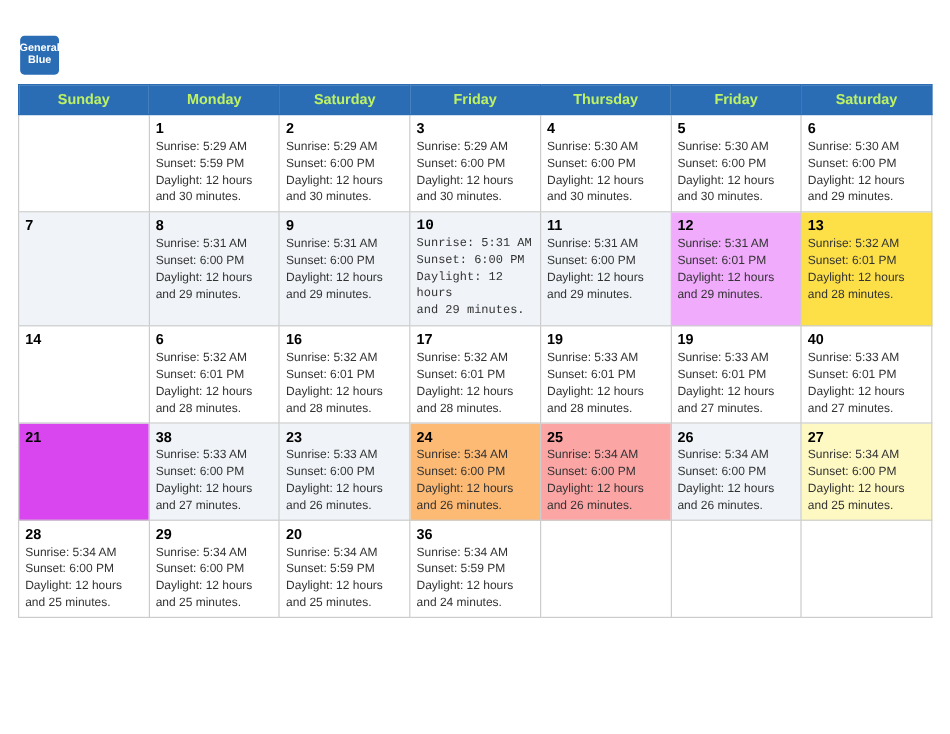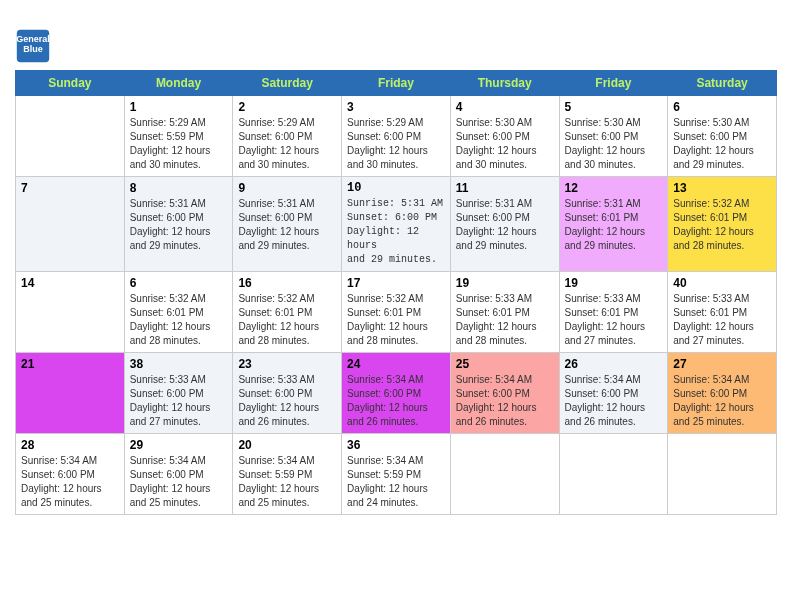--- a/index.html
+++ b/index.html
@@ -257,42 +257,42 @@
 Daylight: 12 hours
 and 27 minutes.</div>
         </td>
         <td style="background: rgb(240, 244, 248);">
           <span class="day-number">23</span>
           <div class="day-info" style="white-space: pre-line;">Sunrise: 5:33 AM
 Sunset: 6:00 PM
 Daylight: 12 hours
 and 26 minutes.</div>
         </td>
-        <td style="background: #d946ef;">
+        <td style="background: #fdba74;">
           <span class="day-number">24</span>
           <div class="day-info" style="white-space: pre-line;">Sunrise: 5:34 AM
 Sunset: 6:00 PM
 Daylight: 12 hours
 and 26 minutes.</div>
         </td>
         <td style="background: #fca5a5;">
           <span class="day-number">25</span>
           <div class="day-info" style="white-space: pre-line;">Sunrise: 5:34 AM
 Sunset: 6:00 PM
 Daylight: 12 hours
 and 26 minutes.</div>
         </td>
         <td style="background: rgb(240, 244, 248);">
           <span class="day-number">26</span>
           <div class="day-info" style="white-space: pre-line;">Sunrise: 5:34 AM
 Sunset: 6:00 PM
 Daylight: 12 hours
 and 26 minutes.</div>
         </td>
-        <td style="background: #fdba74; margin-top: 41px;">
+        <td style="background: #fef9c3; margin-top: 41px;">
           <span class="day-number">27</span>
           <div class="day-info" style="white-space: pre-line;">Sunrise: 5:34 AM
 Sunset: 6:00 PM
 Daylight: 12 hours
 and 25 minutes.</div>
         </td>
       </tr>
       <tr>
         <td>
           <span class="day-number">28</span>

